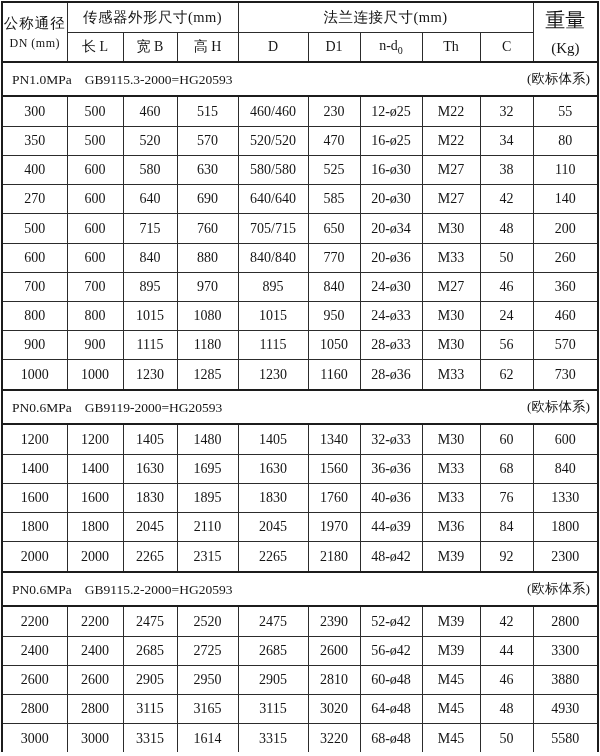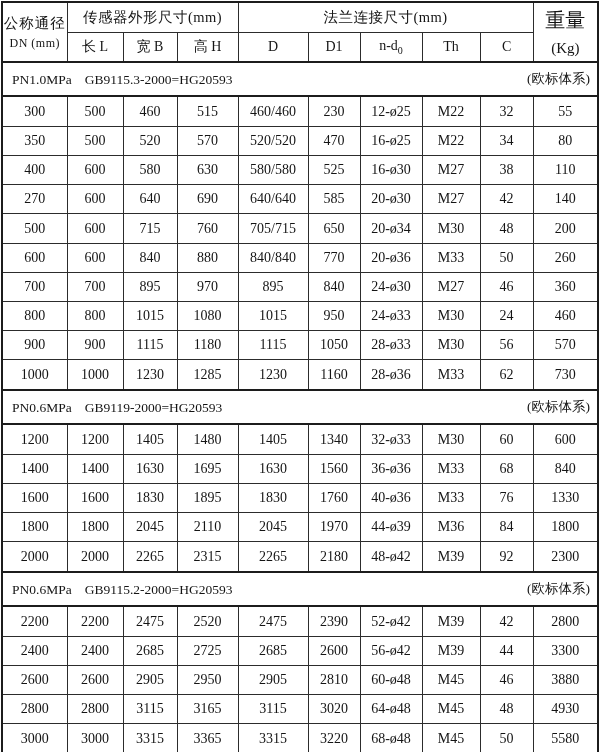--- a/index.html
+++ b/index.html
@@ -350,21 +350,21 @@
           <td>3020</td>
     <td>64-ø48</td>
           <td>M45</td>
     <td>48</td>
           <td>4930</td>
   </tr>
         <tr class="data-row">
     <td>3000</td>
           <td>3000</td>
     <td>3315</td>
-          <td>3365</td>
+          <td>1614</td>
     <td>3315</td>
           <td>3220</td>
     <td>68-ø48</td>
           <td>M45</td>
     <td>50</td>
           <td>5580</td>
   </tr>
       </tbody>
   </table>
 </div>

